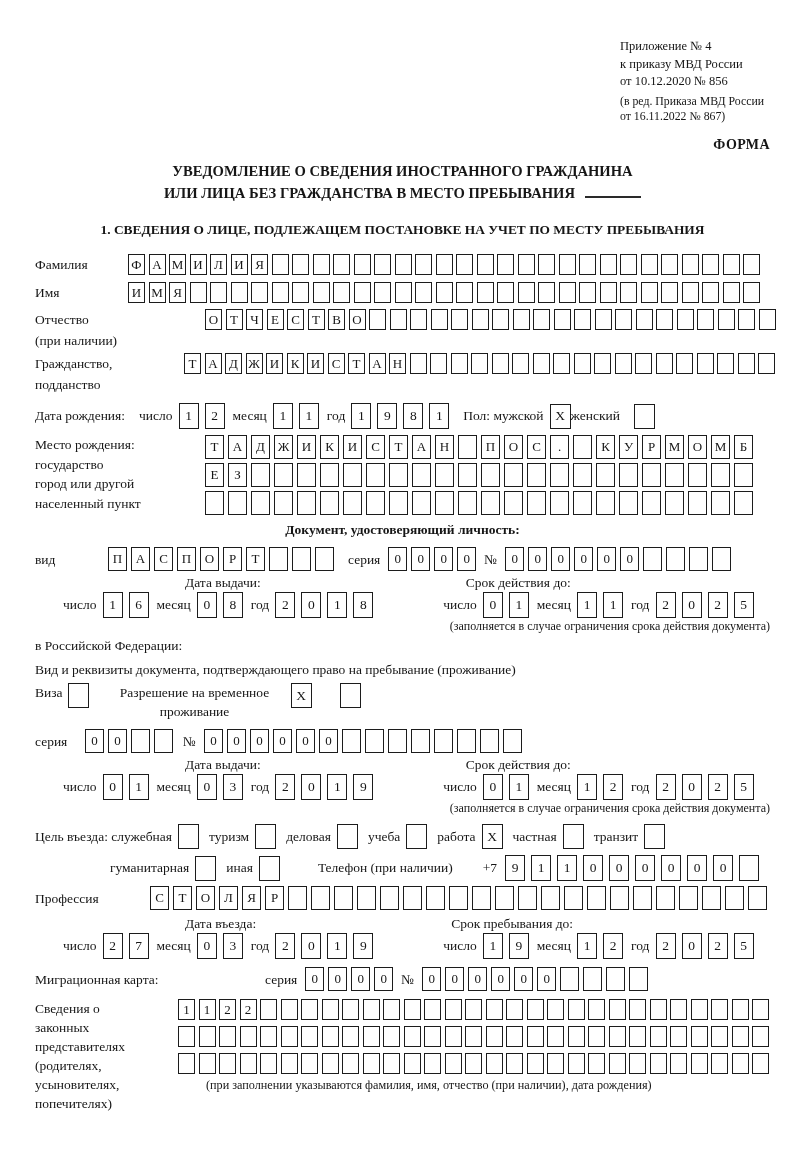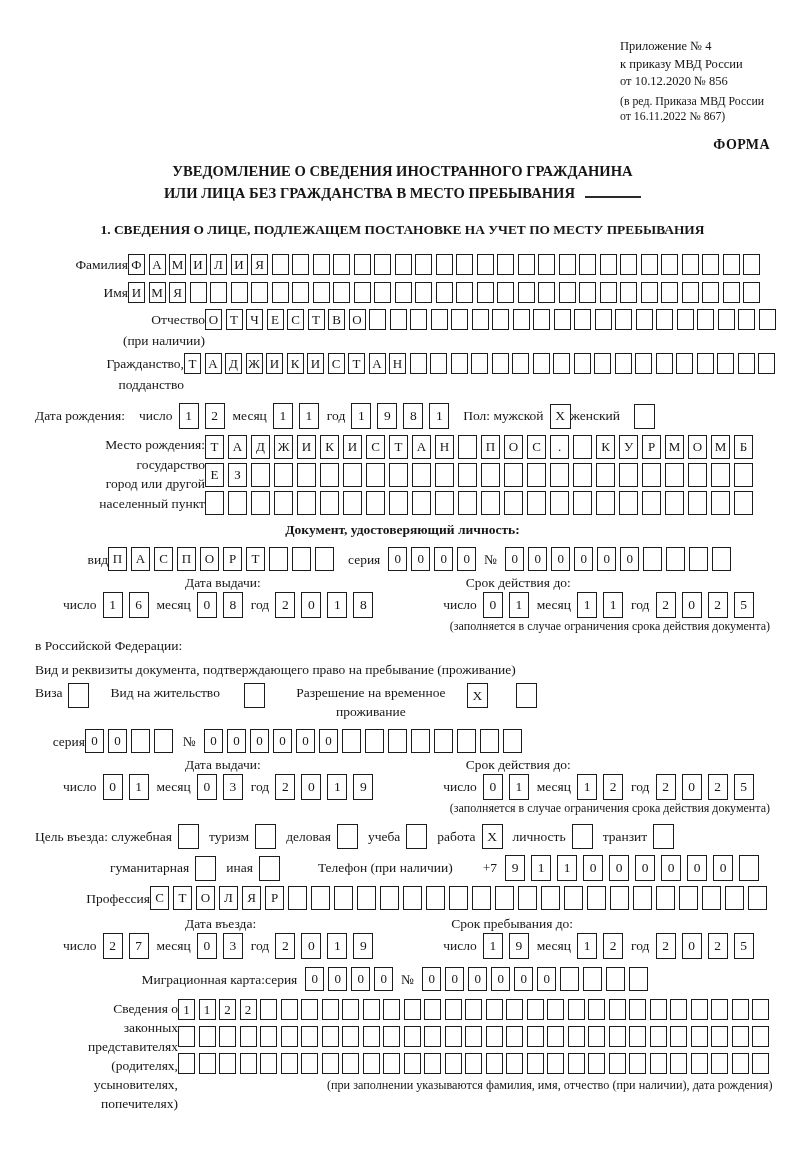--- a/index.html
+++ b/index.html
@@ -7,21 +7,21 @@
         padding:38px 30px 16px 35px;font-family:"Liberation Serif",serif;color:#161616;}
   .t{font-size:13.5px;}
   
   .hdr{margin-left:585px;font-size:12.5px;line-height:1.4;}
   .hdr .rev{font-size:11.8px;margin-top:3px;line-height:1.35;}
   .forma{text-align:right;font-weight:bold;font-size:14px;margin-top:12px;letter-spacing:.4px;}
   .title{text-align:center;font-weight:bold;font-size:14.6px;line-height:21.5px;margin-top:8px;}
   .blankline{display:inline-block;width:56px;border-bottom:2px solid #2a2a2a;height:11px;margin-left:10px;}
   .sect{text-align:center;font-weight:bold;font-size:13.4px;margin-top:18px;}
   
-  .frow{display:flex;align-items:center;text-align:right;}
+  .frow{display:flex;align-items:center;}
   .frow.top{align-items:flex-start;}
   .lblcol{flex:0 0 auto;font-size:13.5px;line-height:21px;}
   .cells{display:flex;flex-wrap:nowrap;}
   .cell{box-sizing:border-box;border:1.8px solid #1c1c1c;display:inline-flex;align-items:center;
         justify-content:center;font-size:13px;background:#fff;flex:0 0 auto;}
   .sm .cell{width:17px;height:21px;margin-right:3.5px;}
   .md .cell{width:19px;height:24px;margin-right:4px;}
   .dt .cell{width:20px;height:26px;margin-right:6px;font-size:13.5px;}
   .cb{box-sizing:border-box;border:1.8px solid #1c1c1c;width:21px;height:25px;display:inline-flex;
       align-items:center;justify-content:center;font-size:13.5px;flex:0 0 auto;}
@@ -426,24 +426,20 @@
   <div class="note">(заполняется в случае ограничения срока действия документа)</div>
 
   <div class="t" style="margin-top:4px;">в Российской Федерации:</div>
   <div class="t" style="margin-top:8px;">Вид и реквизиты документа, подтверждающего право на пребывание (проживание)</div>
 
   <div class="opts">
     <span class="opt">
       <span class="ol">Виза</span>
       <span class="cb" style="margin-left:5px;"></span>
     </span>
-    <span class="opt" style="margin-left:22px;">
-      <span class="ol">Вид на жительство</span>
-      <span class="cb" style="margin-left:24px;"></span>
-    </span>
     <span class="opt" style="margin-left:20px;">
       <span class="ol c" style="width:172px;">Разрешение на временное проживание</span>
       <span class="cb" style="margin-left:10px;">X</span>
     </span>
     <span class="opt" style="margin-left:18px;">
       <span class="cb" style="margin-left:10px;"></span>
     </span>
   </div>
 
   <div class="frow" style="margin-top:8px;">
@@ -532,21 +528,21 @@
     <span>служебная</span>
     <span class="cb"></span>
     <span>туризм</span>
     <span class="cb"></span>
     <span>деловая</span>
     <span class="cb"></span>
     <span>учеба</span>
     <span class="cb"></span>
     <span>работа</span>
     <span class="cb">X</span>
-    <span>личность</span>
+    <span>частная</span>
     <span class="cb"></span>
     <span>транзит</span>
     <span class="cb"></span>
   </div>
 
   <div class="purp" style="margin-top:6px;margin-left:75px;">
     <span>гуманитарная</span>
     <span class="cb"></span>
     <span>иная</span>
     <span class="cb"></span>

